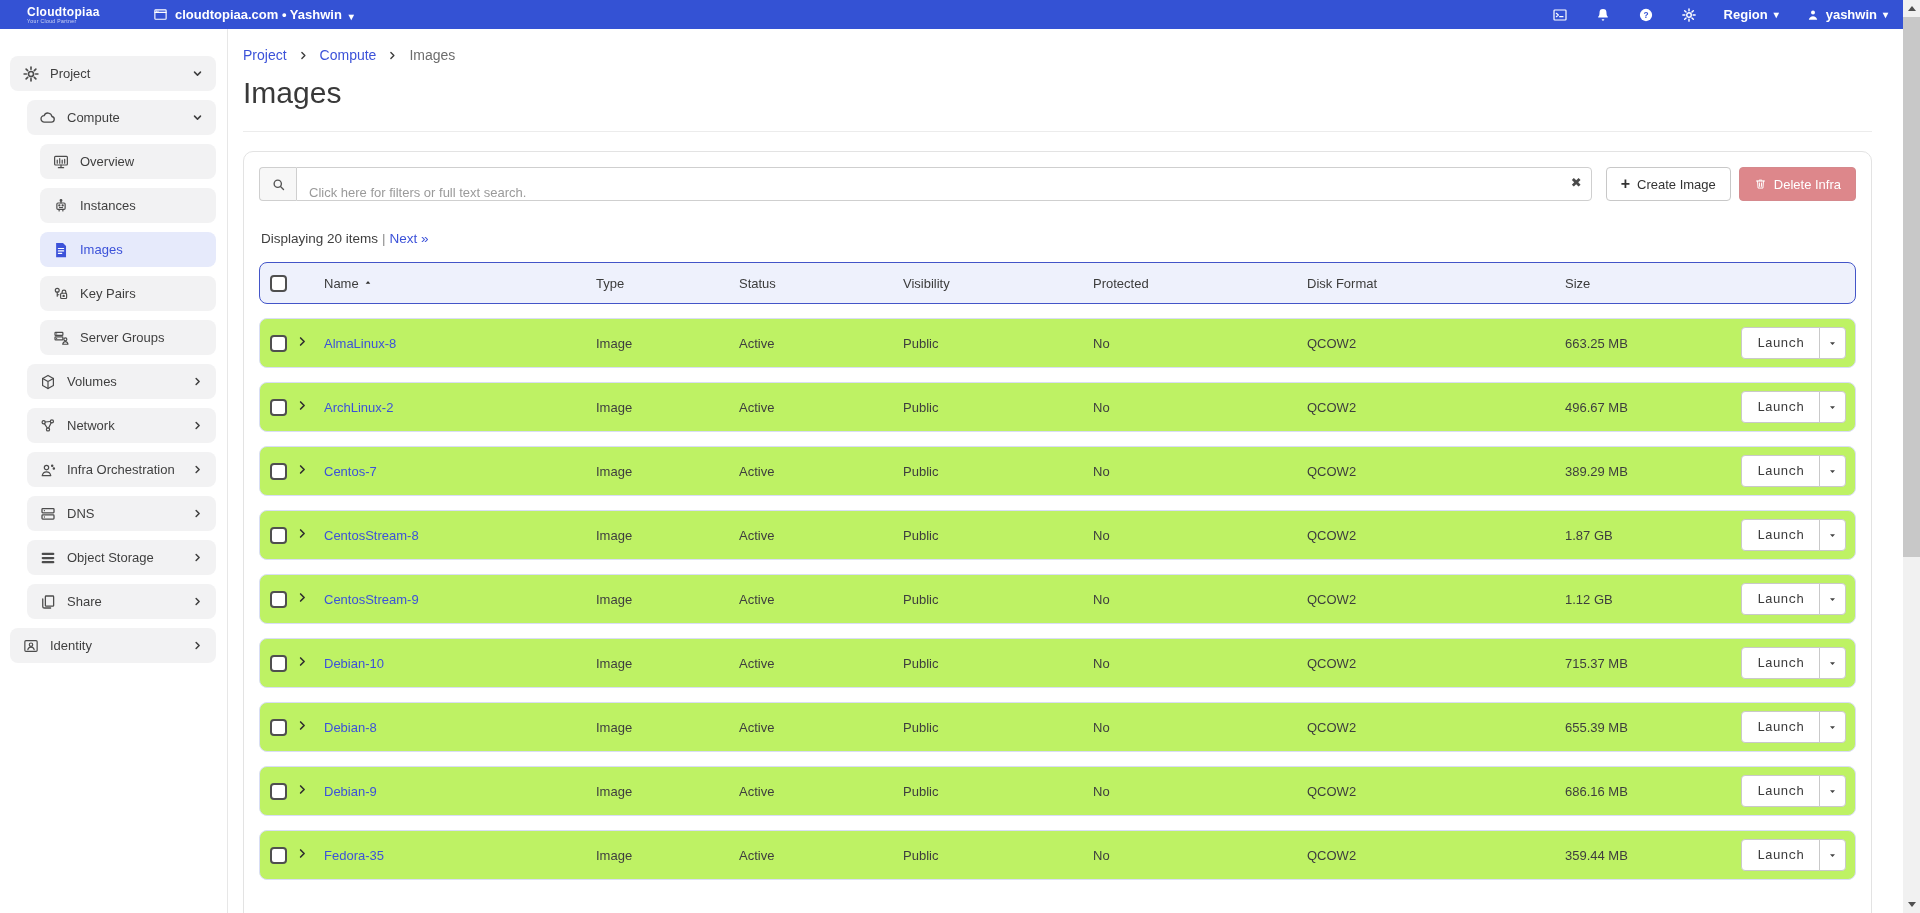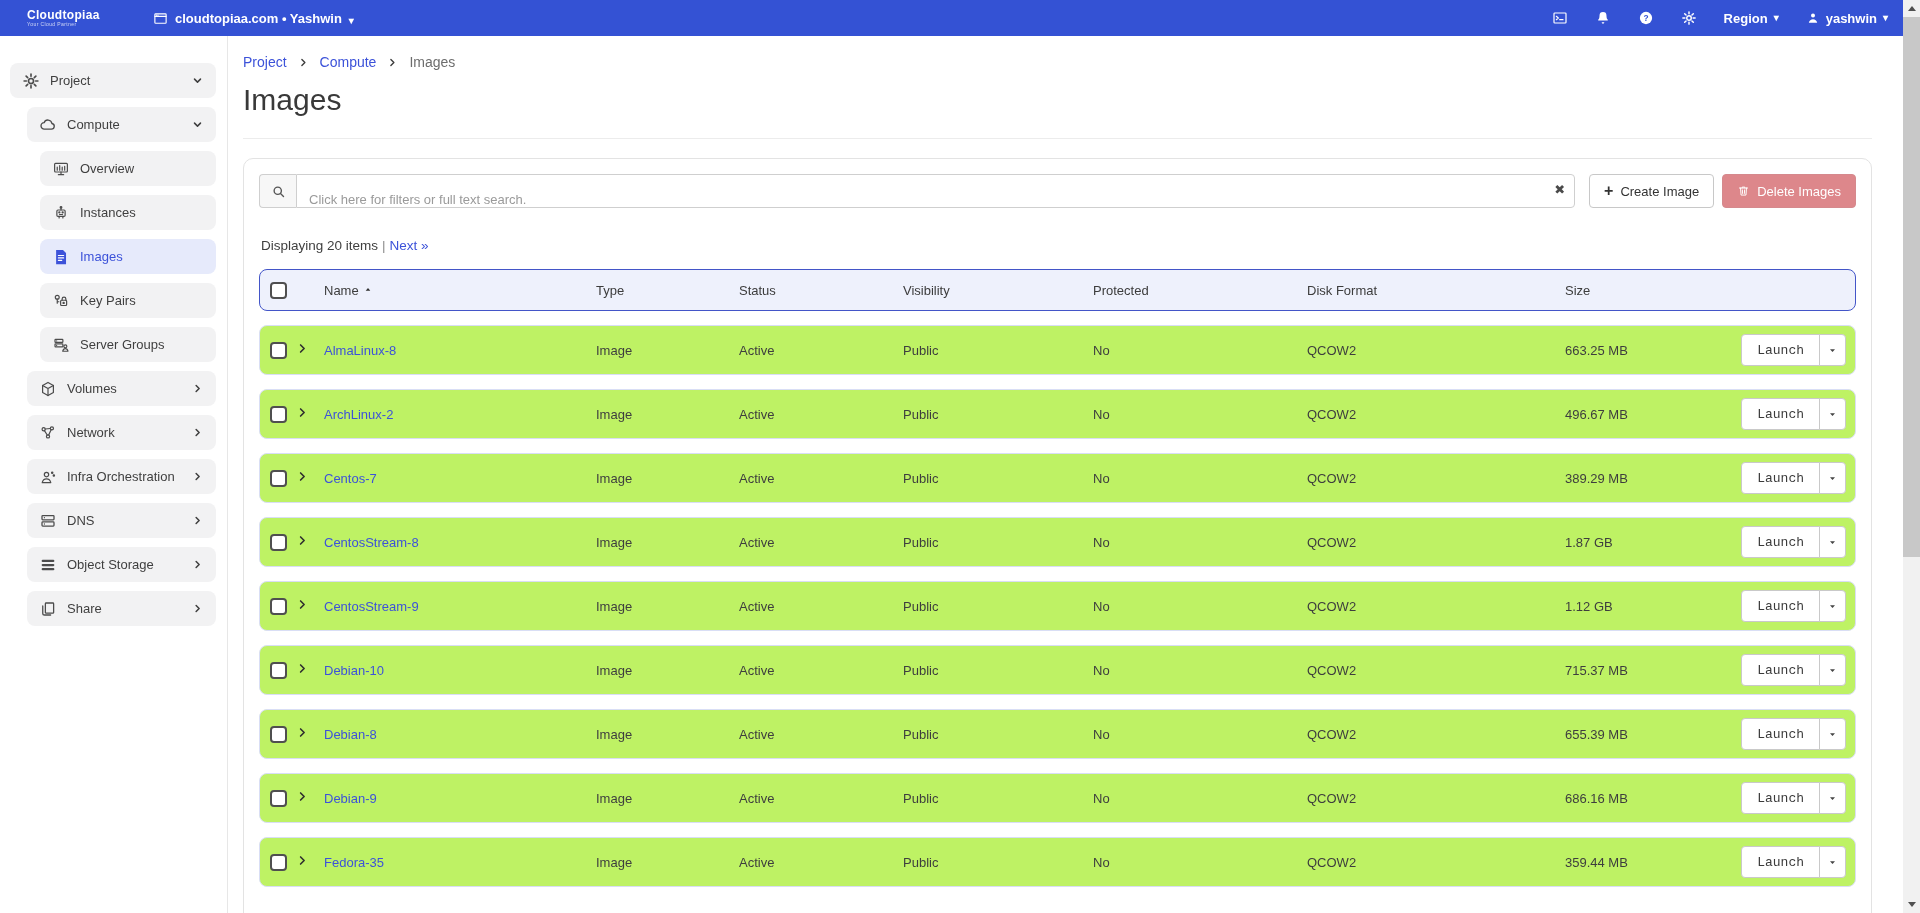--- a/index.html
+++ b/index.html
@@ -6,21 +6,21 @@
     --topbar:#3452d4; --accent:#3c52d9; --table-header-bg:#eef1fc; --table-header-border:#4355c8;
     --row-border:#d9def5; --delete-button-bg:#dd878b; --sidebar-item-bg:#f2f2f3; --sidebar-active-bg:#e6eafb;
   }
   *{box-sizing:border-box;margin:0;padding:0}
   html,body{width:1920px;height:913px}
   body{font-family:"Liberation Sans",sans-serif;overflow:hidden;position:relative;background:#fff;color:#3e3e3e}
   .icn{display:inline-block}
   .icn svg{width:100%;height:100%;display:block}
 
   
-  .topbar{height:36px;background:var(--topbar);display:flex;align-items:center;color:#fff}
+  .topbar{height:29px;background:var(--topbar);display:flex;align-items:center;color:#fff}
   .brand{width:153px;padding-left:27px;cursor:pointer}
   .brand-name{font-size:12px;font-weight:bold;letter-spacing:.3px;line-height:12px}
   .brand-tag{font-size:5px;opacity:.75;letter-spacing:.4px}
   .site{display:flex;align-items:flex-end;gap:7px;font-size:13px;font-weight:600;cursor:pointer}
   .site .icn{width:15px;height:15px}
   .caret{font-size:10px;line-height:10px}
   .top-right{margin-left:auto;display:flex;align-items:center;gap:27px;padding-right:32px}
   .top-right .icn{width:16px;height:16px;cursor:pointer}
   .top-menu{display:flex;align-items:center;gap:6px;font-size:13px;font-weight:600;cursor:pointer}
   .top-menu .icn{width:14px;height:14px}
@@ -341,20 +341,35 @@
           </svg>
         </span>
     <span class="side-label">Share</span>
     <span class="chev icn">
           <svg viewBox="0 0 24 24" fill="none" stroke="currentColor" stroke-width="2.8" stroke-linecap="round" stroke-linejoin="round">
             <polyline points="9.5 6.5 15 12 9.5 17.5"></polyline>
           </svg>
         </span>
   </div>
 
+  <div class="side-item lvl0">
+    <span class="icn">
+          <svg viewBox="0 0 24 24" fill="none" stroke="currentColor" stroke-width="1.6" stroke-linecap="round" stroke-linejoin="round">
+            <rect x="3.8" y="4.8" width="16.4" height="14.4" rx="1.5"></rect>
+            <circle cx="12" cy="10.3" r="2.3"></circle>
+            <path d="M7.8 16.8c.5-2.2 2.3-3.3 4.2-3.3s3.7 1.1 4.2 3.3"></path>
+          </svg>
+        </span>
+    <span class="side-label">Identity</span>
+    <span class="chev icn">
+          <svg viewBox="0 0 24 24" fill="none" stroke="currentColor" stroke-width="2.8" stroke-linecap="round" stroke-linejoin="round">
+            <polyline points="9.5 6.5 15 12 9.5 17.5"></polyline>
+          </svg>
+        </span>
+  </div>
 </nav>
 
   <main class="main">
     <div class="breadcrumb" id="breadcrumb">
         <a>Project</a>
         <span class="icn crumb-sep">
           <svg viewBox="0 0 24 24" fill="none" stroke="currentColor" stroke-width="3" stroke-linecap="round" stroke-linejoin="round">
             <polyline points="8.5 5.5 15 12 8.5 18.5"></polyline>
           </svg>
         </span>
@@ -387,21 +402,21 @@
         <button class="btn btn-create">
           <span class="plus">+</span>
           <span>Create Image</span>
         </button>
         <button class="btn btn-delete">
           <span class="icn">
               <svg viewBox="0 0 24 24" fill="none" stroke="currentColor" stroke-width="1.8" stroke-linecap="round" stroke-linejoin="round">
                 <path d="M4.5 6.5h15M9.5 6.5V4.8h5v1.7M6.5 6.5l1 13h9l1-13M10 10l.3 6.5M14 10l-.3 6.5"></path>
               </svg>
             </span>
-          <span>Delete Images</span>
+          <span>Delete Infra</span>
         </button>
       </div>
 
       <div class="pagination">
         <span>Displaying 20 items</span><span class="pipe">|</span><a>Next »</a>
       </div>
 
       <div class="thead grid-row">
         <div class="cb-cell">
             <span class="cb"></span>

